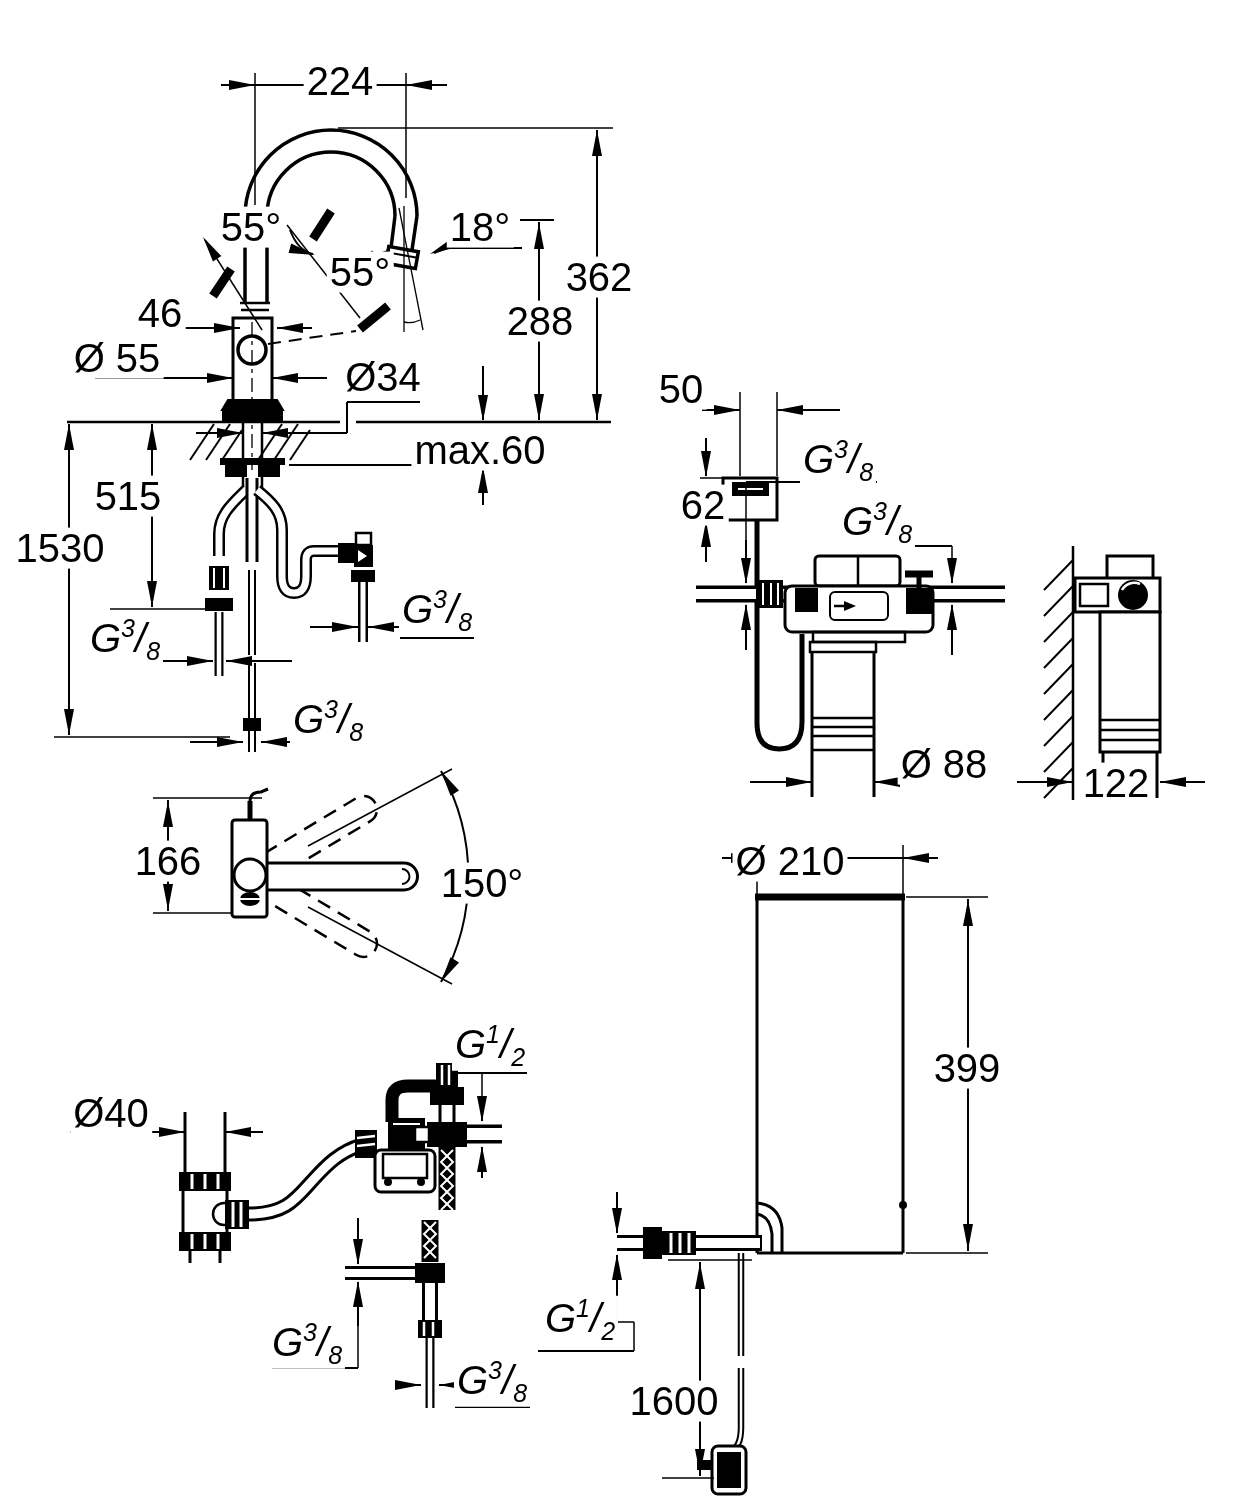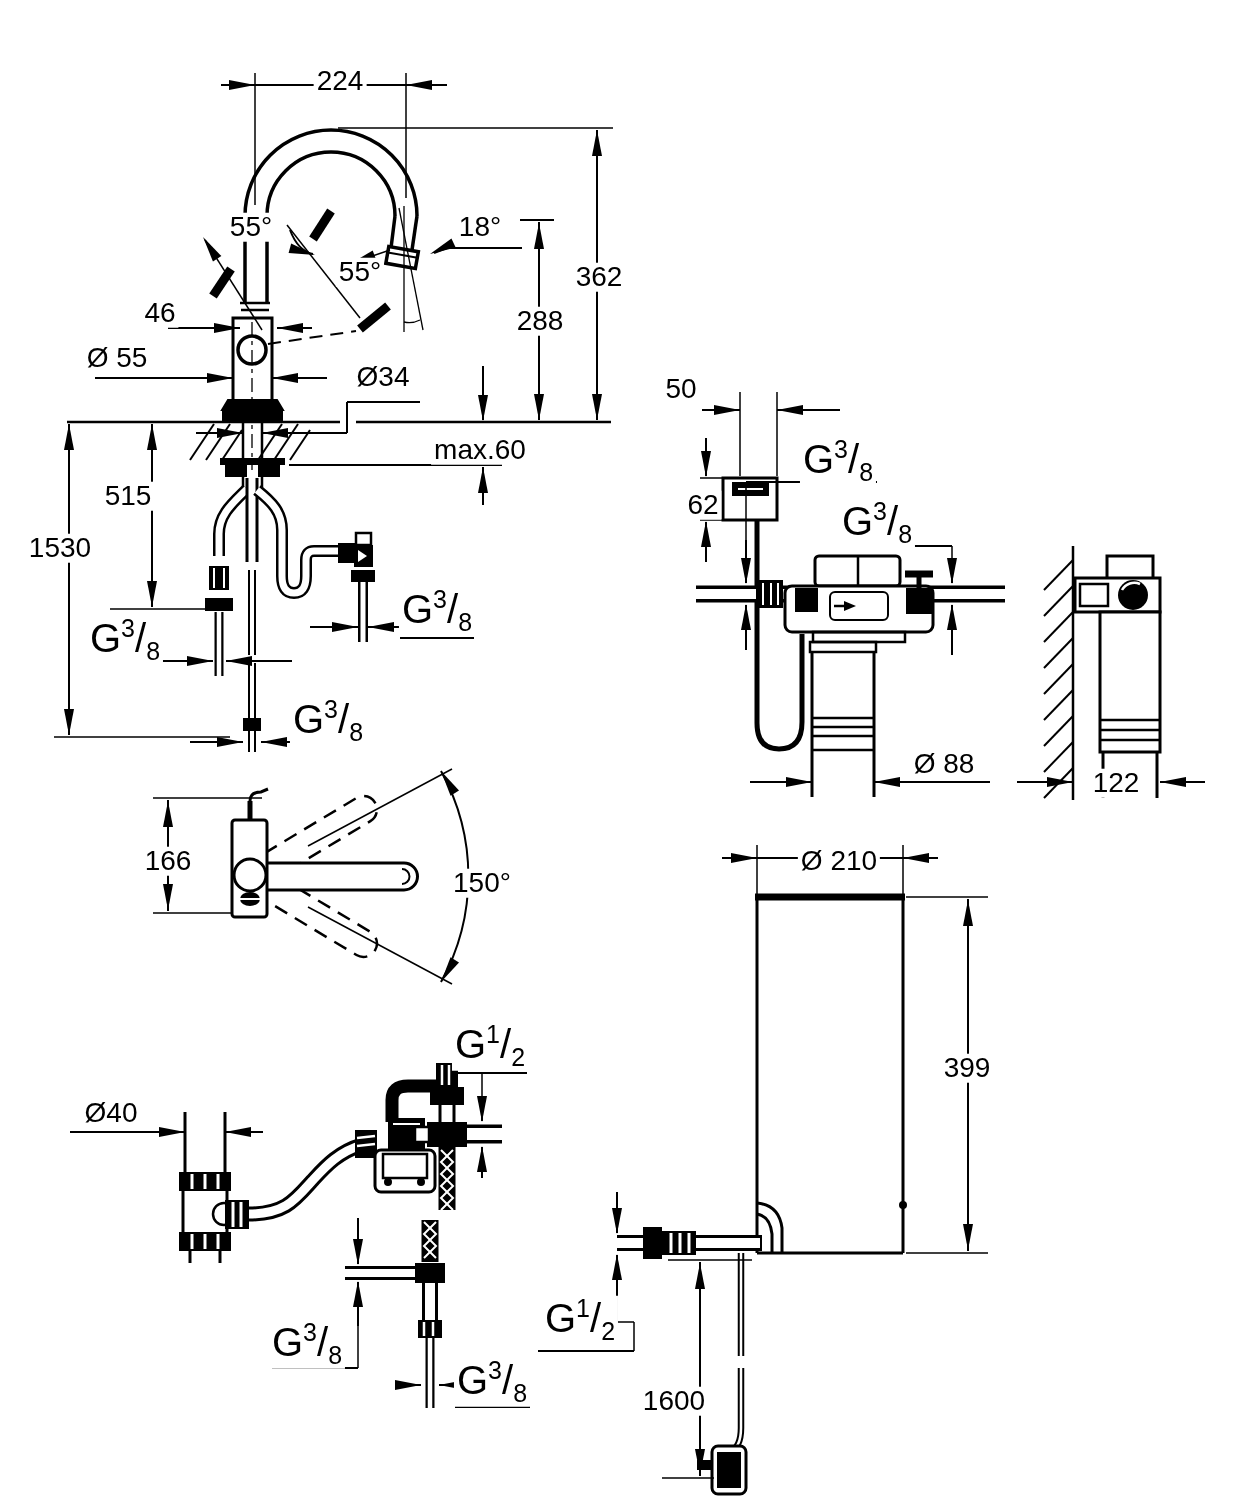--- a/index.html
+++ b/index.html
@@ -1,21 +1,21 @@
 <!DOCTYPE html>
 <html><head>
 <meta charset="utf-8">
 <style>
   html,body{margin:0;padding:0;background:#fff;}
   #canvas{position:relative;width:1248px;height:1496px;background:#fff;overflow:hidden;
           font-family:"Liberation Sans", sans-serif;}
   #art{position:absolute;left:0;top:0;}
-  .lbl{position:absolute;transform:translate(-50%,-50%);font-size:28px;color:#000;
+  .lbl{position:absolute;transform:translate(-50%,-50%);font-size:40px;color:#000;
        background:#fff;padding:0 3px;line-height:1.02;white-space:nowrap;z-index:5;}
-  .lbl.g{font-size:40px;}
+  .lbl.g{font-size:40px;font-style:italic;}
   .lbl.g .sup{font-size:25px;vertical-align:15px;}
   .lbl.g .slash{font-size:40px;}
   .lbl.g .sub{font-size:25px;vertical-align:-8px;}
 </style>
 </head>
 <body>
 
 <div id="canvas">
 
 <svg id="art" width="1248" height="1496" viewBox="0 0 1248 1496">
@@ -466,18 +466,18 @@
 <div class="lbl" style="left:1116px;top:783px">122</div>
 
 <div class="lbl" style="left:168px;top:861px">166</div>
 <div class="lbl" style="left:482px;top:883px">150°</div>
 
 <div class="lbl" style="left:111px;top:1113px">Ø40</div>
 <div class="lbl g" style="left:490px;top:1046px"><span class="base">G</span><span class="sup">1</span><span class="slash">/</span><span class="sub">2</span></div>
 <div class="lbl g" style="left:307px;top:1344px"><span class="base">G</span><span class="sup">3</span><span class="slash">/</span><span class="sub">8</span></div>
 <div class="lbl g" style="left:492px;top:1382px"><span class="base">G</span><span class="sup">3</span><span class="slash">/</span><span class="sub">8</span></div>
 
-<div class="lbl" style="left:839px;top:861px">Ø 210</div>
+<div class="lbl" style="left:790px;top:861px">Ø 210</div>
 <div class="lbl" style="left:967px;top:1068px">399</div>
 <div class="lbl g" style="left:580px;top:1320px"><span class="base">G</span><span class="sup">1</span><span class="slash">/</span><span class="sub">2</span></div>
 <div class="lbl" style="left:674px;top:1401px">1600</div>
 
 </div>
 
 </body></html>

